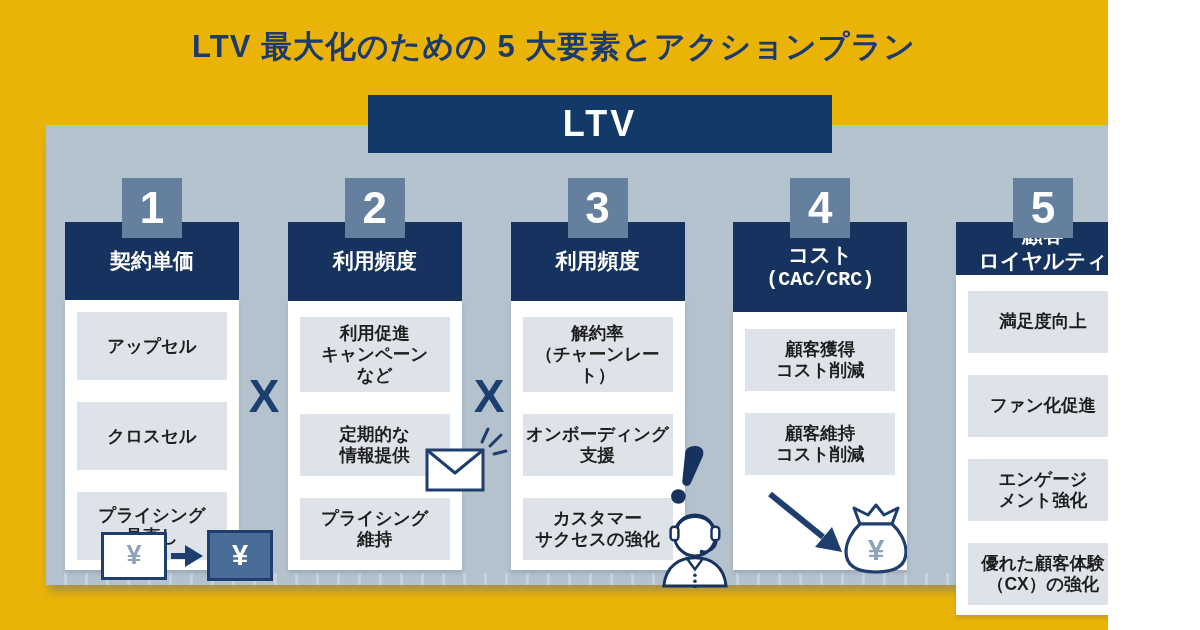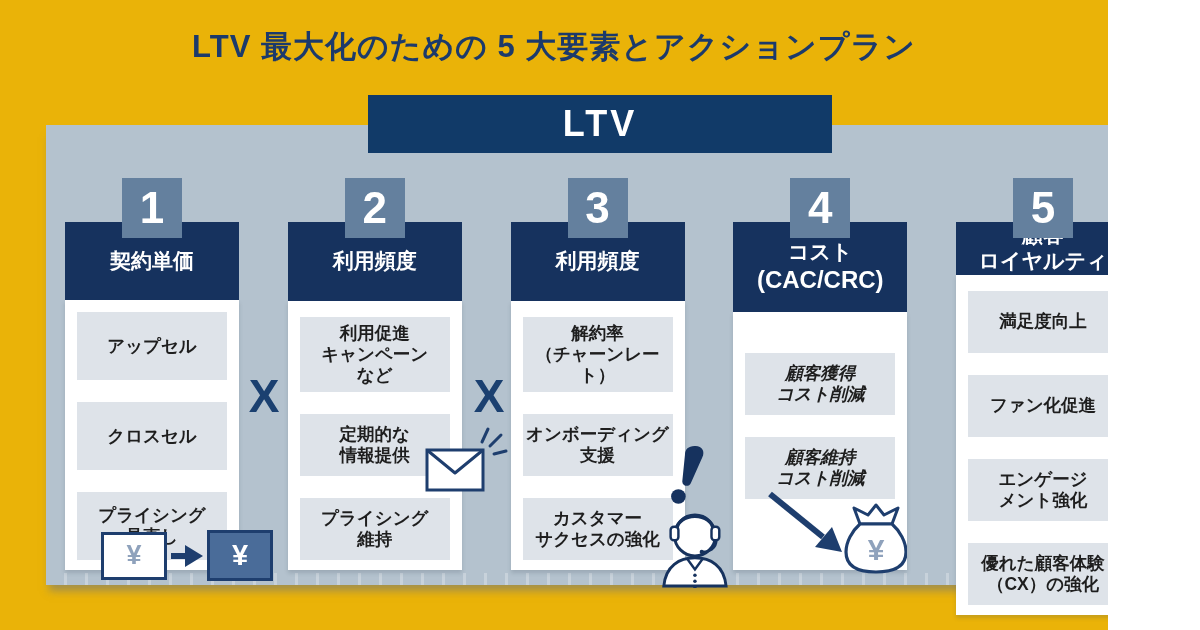--- a/index.html
+++ b/index.html
@@ -22,26 +22,26 @@
            display:flex;justify-content:space-between;z-index:2;}
   .column{position:relative;width:174px;display:flex;flex-direction:column;}
 
   .badge{position:absolute;top:-44px;left:50%;transform:translateX(-50%);width:60px;height:60px;
          background:#64809E;z-index:4;display:flex;align-items:center;justify-content:center;}
   .badge span{color:#FFFFFF;font-size:44px;font-weight:700;}
 
   .col-header{height:90px;background:#16325E;color:#FFFFFF;display:flex;flex-direction:column;
               align-items:center;justify-content:center;text-align:center;z-index:3;position:relative;}
   .h-main{font-size:21px;font-weight:700;line-height:1.25;white-space:pre-line;}
-  .h-sub{font-size:24px;font-weight:700;line-height:1.2;}
+  .h-sub{font-size:20px;font-weight:700;line-height:1.2;font-family:Liberation Mono, monospace;}
 
   .col-body{flex:1;background:#FFFFFF;padding:12px 12px 10px 12px;display:flex;flex-direction:column;
             gap:22px;position:relative;box-shadow:0 3px 4px rgba(70,80,95,.22);}
   .c2 .col-body,.c3 .col-body,.c5 .col-body{padding-top:16px;}
-  .c4 .col-body{padding-top:41px;font-style:italic;}
+  .c4 .col-body{padding-top:17px;}
 
   .card{background:#DEE3E9;color:#1E1E1E;font-size:17.5px;font-weight:700;line-height:1.2;
         text-align:center;white-space:pre-line;min-height:50px;padding:6px 2px;
         display:flex;align-items:center;justify-content:center;}
   .c1 .card{min-height:56px;}
 
   .xsep{position:absolute;top:368px;width:46px;height:56px;line-height:56px;text-align:center;
         font-size:46px;font-weight:800;color:#1B4070;z-index:2;}
   .xsep-1{left:241px;}
   .xsep-2{left:466px;}

